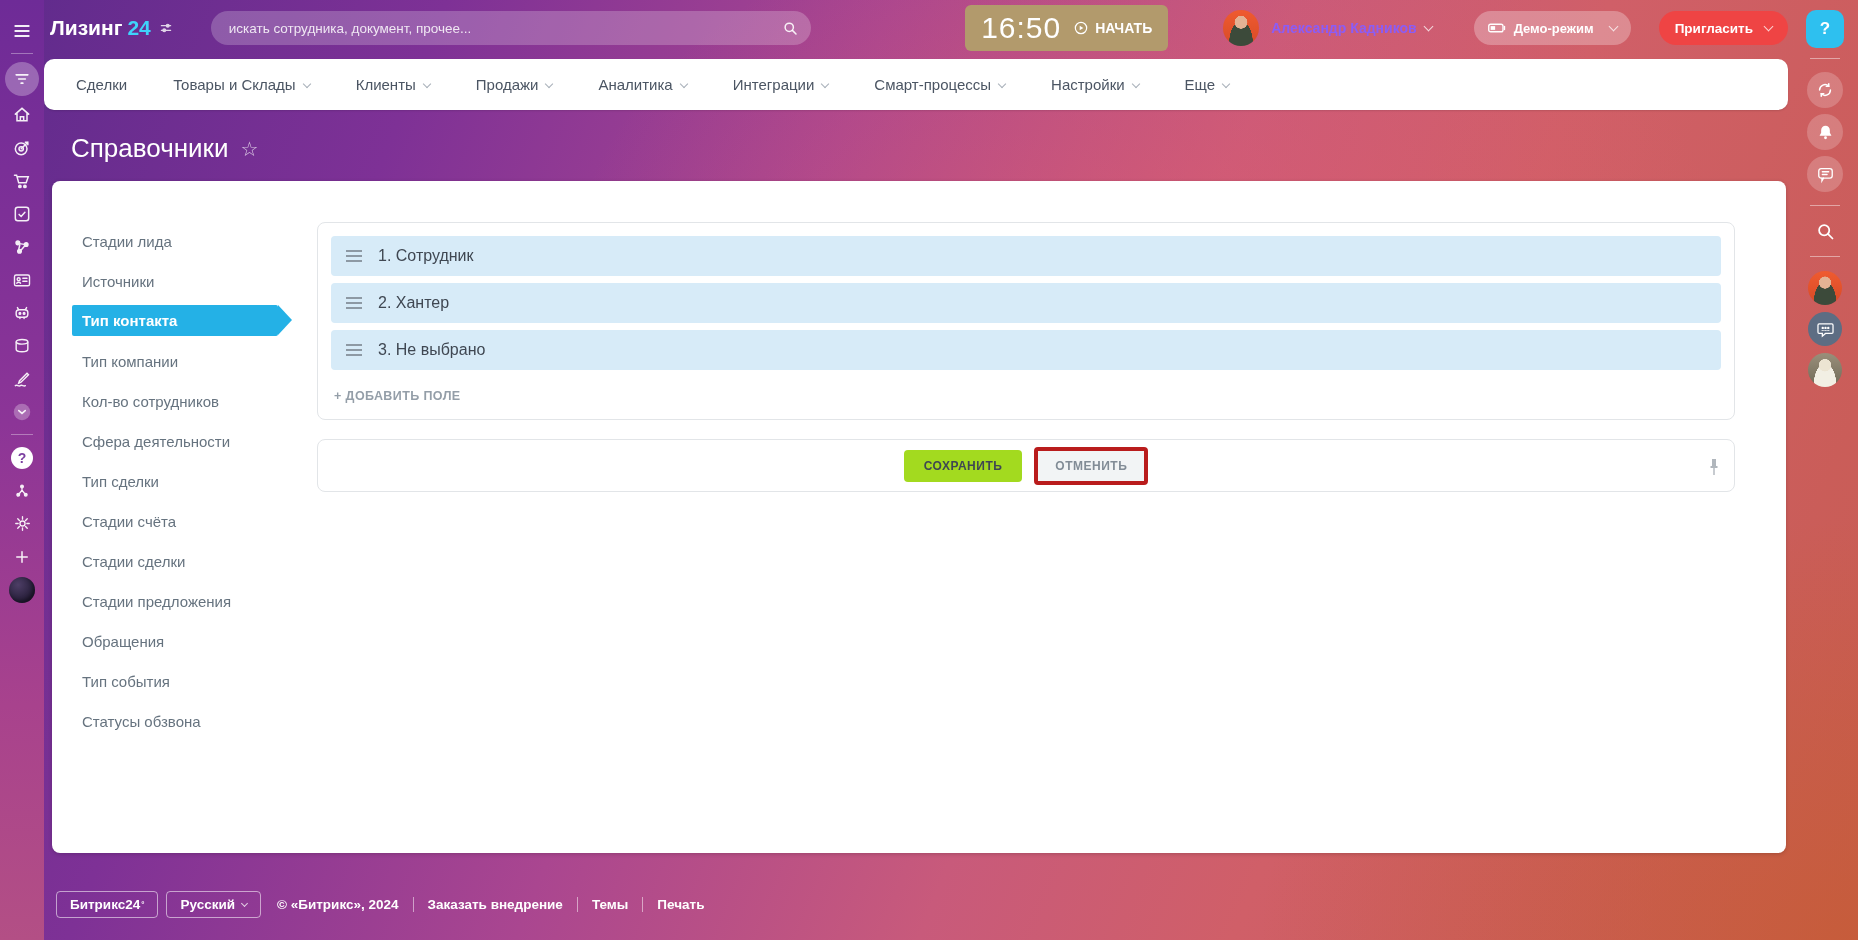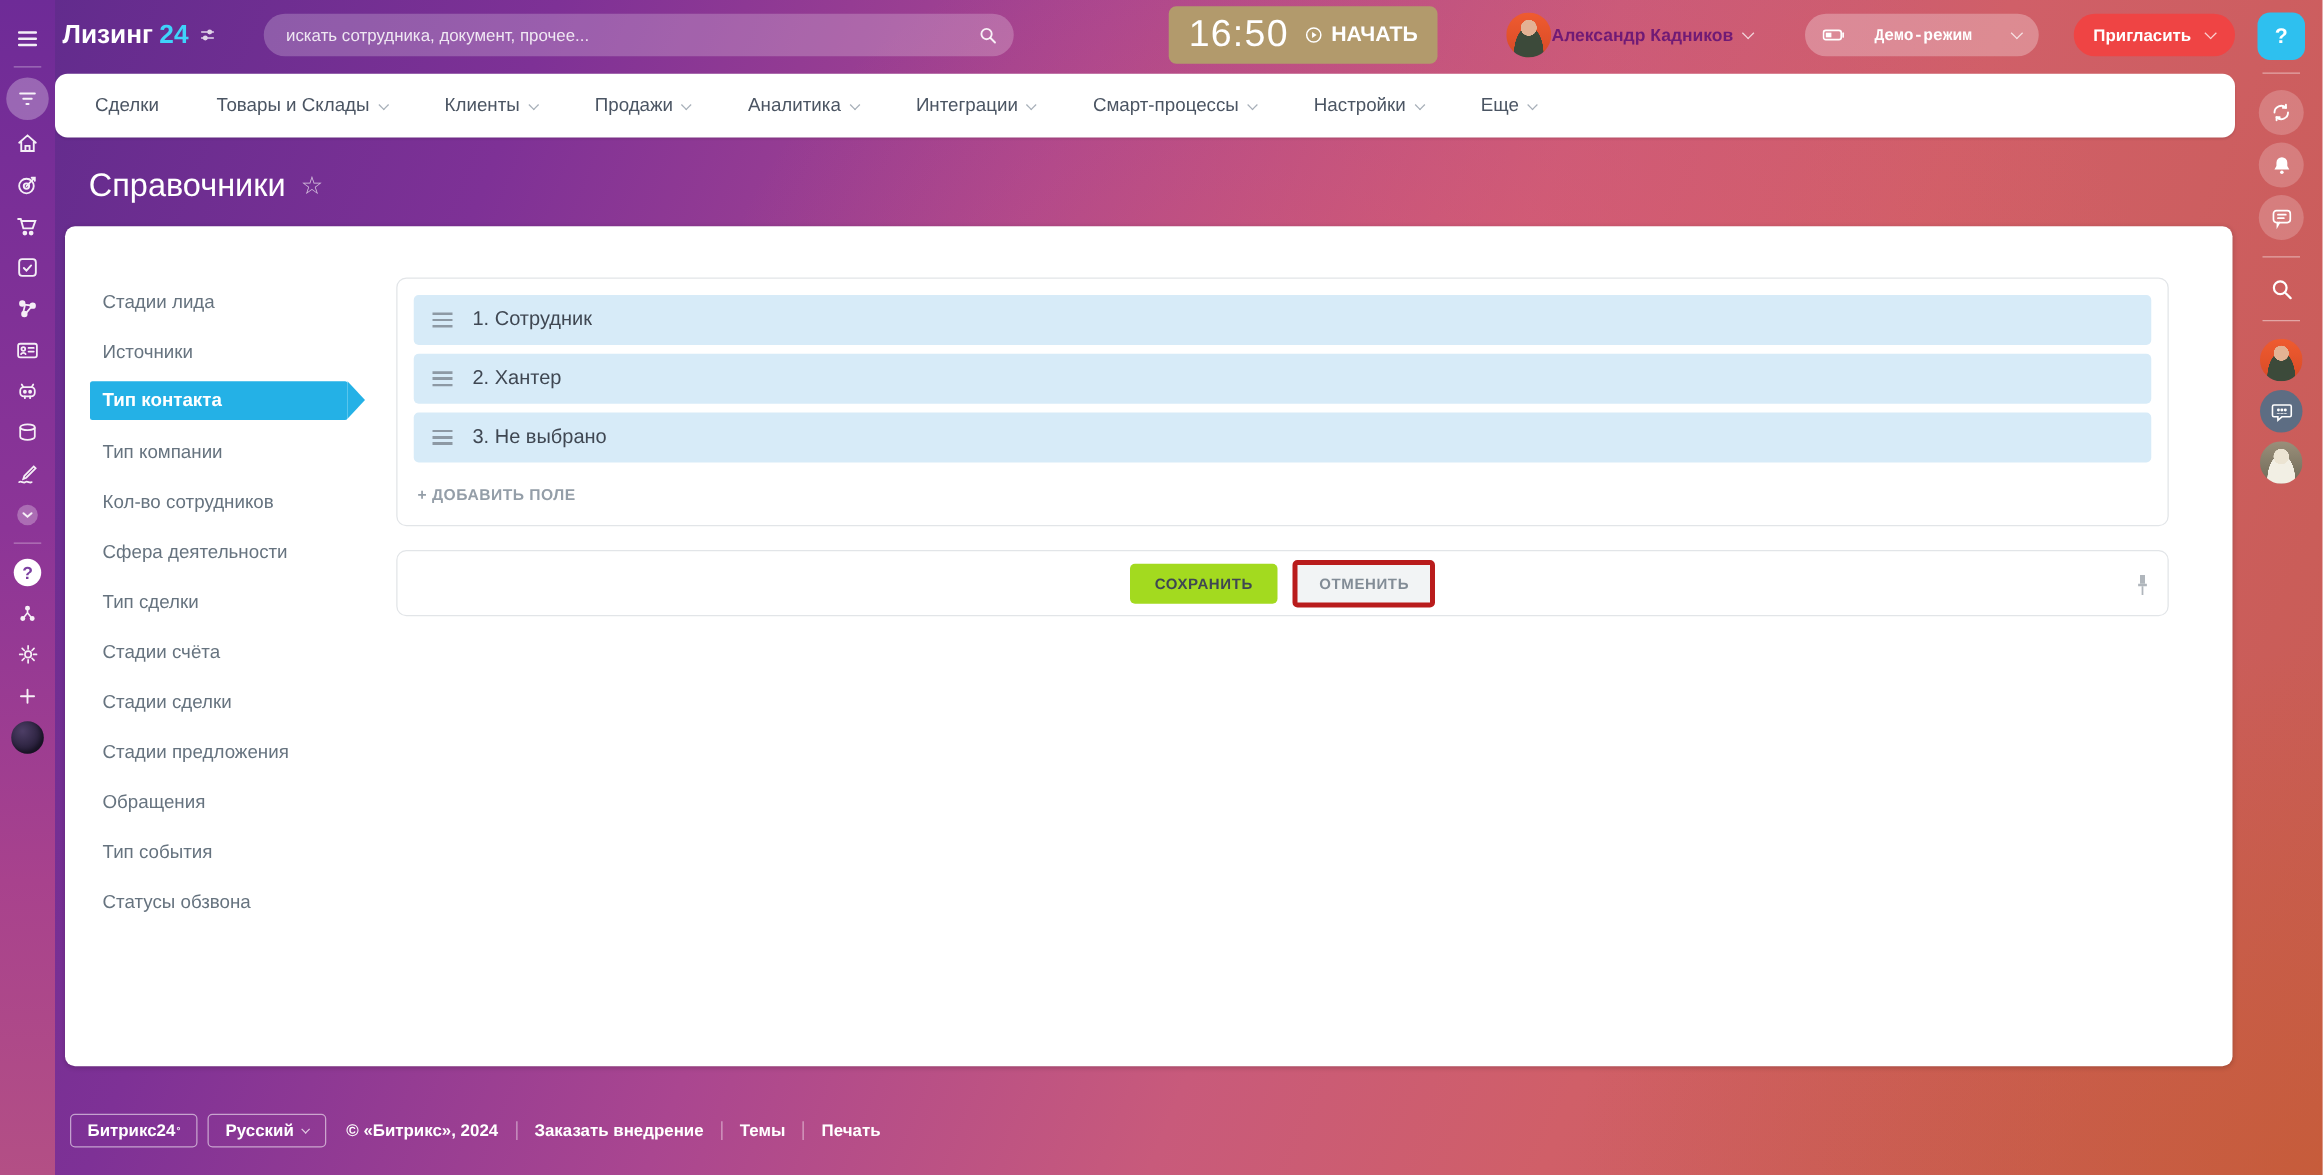--- a/index.html
+++ b/index.html
@@ -57,34 +57,34 @@
   .logo .l1 { color:#fff; font-size:21px; font-weight:bold; }
   .logo .l2 { color:#3fd3fb; font-size:21px; font-weight:bold; margin-left:5px;}
   .logo svg { margin-left:8px; opacity:.8; align-self:center;}
   .search { margin-left:38px; width:600px; height:34px; background:rgba(255,255,255,.22);
     border-radius:17px; display:flex; align-items:center; padding:0 12px 0 18px; }
   .search input { flex:1; background:transparent; border:none; outline:none; color:#fff; font-size:13.5px;}
   .search input::placeholder { color:rgba(255,255,255,.85); }
   .clock { margin-left:auto; background:#b29a6c; border-radius:6px; height:46px;
     display:flex; align-items:center; padding:0 16px; gap:12px; cursor:pointer;}
   .clock .time { color:#fff; font-size:30px; font-weight:300; letter-spacing:1px;}
-  .clock .start { display:flex; align-items:center; gap:6px; color:#fff; font-size:17px; font-weight:bold;}
+  .clock .start { display:flex; align-items:center; gap:6px; color:#fff; font-size:14px; font-weight:bold;}
   .user { display:flex; align-items:center; margin-left:55px; cursor:pointer;}
   .user .uavatar { width:36px; height:36px; border-radius:50%;
     background:
       radial-gradient(circle at 50% 34%, #e3b294 0 21%, transparent 22%),
       radial-gradient(ellipse at 50% 92%, #3c4a3a 0 46%, transparent 47%),
       linear-gradient(#ef5b30,#d84a26); }
-  .user .uname { color:#701a75; font-size:14px; font-weight:bold; margin-left:0;}
+  .user .uname { color:#8b5cf6; font-size:14px; font-weight:bold; margin-left:12px;}
   .chev { width:7px; height:7px; border-right:1.6px solid currentColor; border-bottom:1.6px solid currentColor;
     transform:rotate(45deg); display:inline-block; margin-left:8px; margin-bottom:3px; opacity:.75;}
   .user .chev { color:#fff; }
   .demo { margin-left:42px; background:rgba(255,255,255,.28); border-radius:17px; height:34px;
     display:flex; align-items:center; padding:0 14px; color:#fff; font-size:13px; font-weight:bold;
-    gap:24px; cursor:pointer;font-family:Liberation Mono, monospace;}
+    gap:8px; cursor:pointer;}
   .invite { margin-left:28px; background:#ef4444; border:none; border-radius:17px; height:34px;
     display:flex; align-items:center; padding:0 16px; color:#fff; font-size:13.5px; font-weight:bold;
     cursor:pointer; gap:4px;}
 
   .mainnav { margin-top:3px; height:51px; background:#fff; border-radius:10px;
     display:flex; align-items:center; padding:0 32px; gap:46px;
     box-shadow:0 1px 2px rgba(0,0,0,.12); }
   .nav-item { display:flex; align-items:center; color:#4b5563; font-size:15px; cursor:pointer;}
   .nav-item .chev { color:#8a95a1; width:6px; height:6px; margin-bottom:2px;}
 

